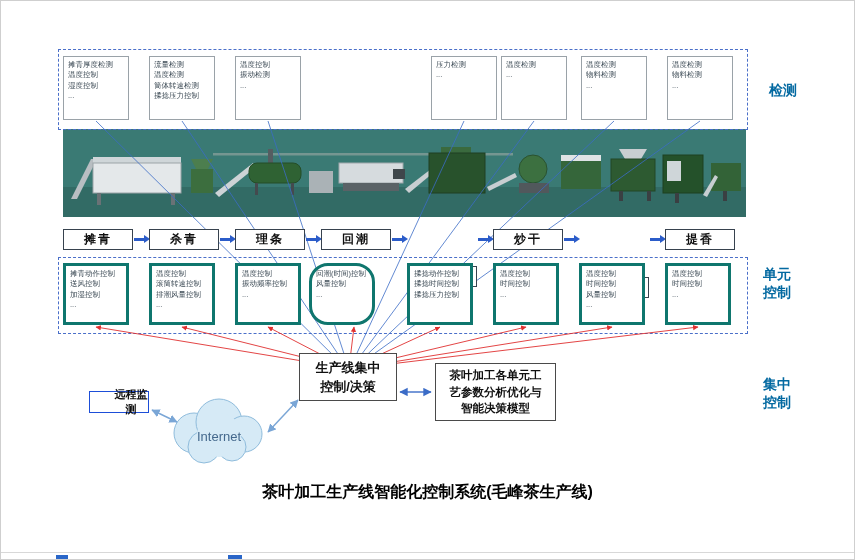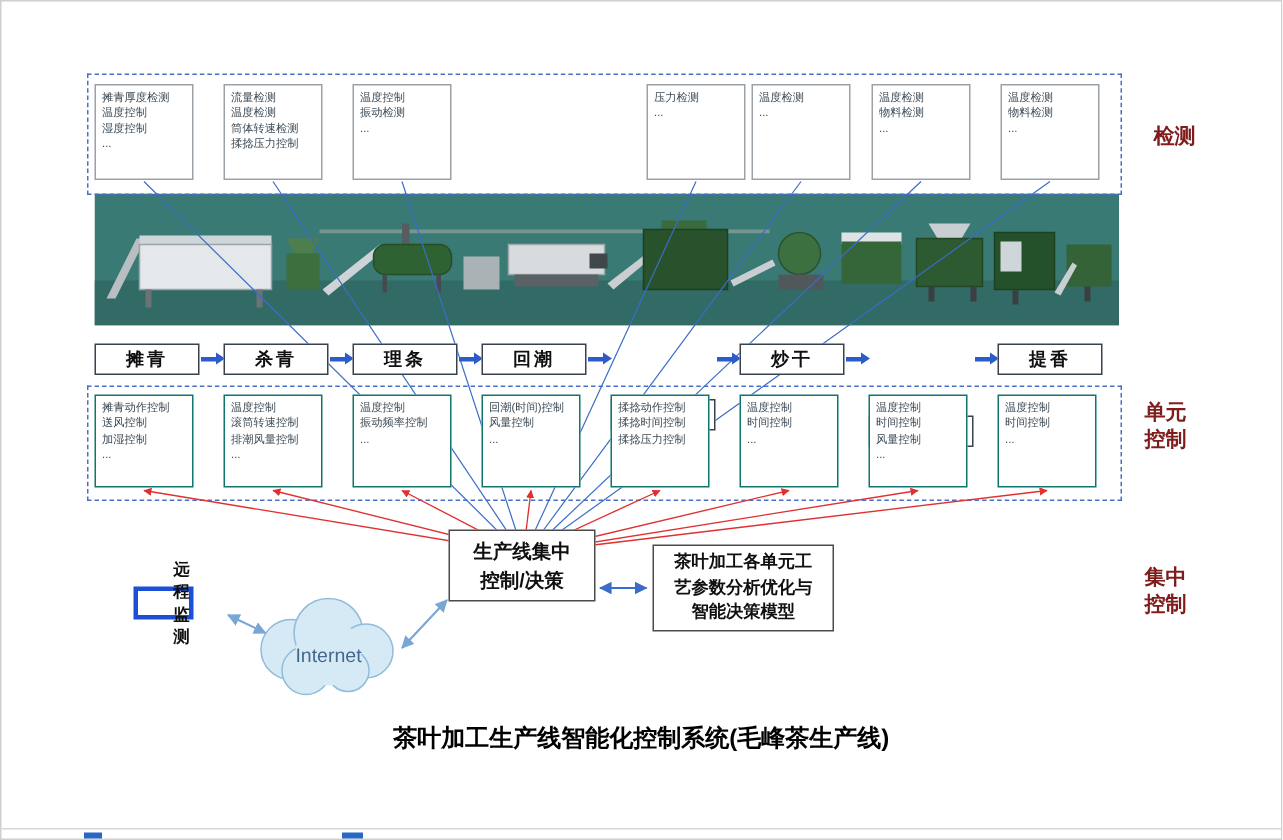--- a/index.html
+++ b/index.html
@@ -1,28 +1,28 @@
 <!DOCTYPE html>
 <html><head>
 <meta charset="utf-8">
 <style>
   html,body{margin:0;padding:0;background:#ffffff;}
   body{font-family:"Liberation Sans","DejaVu Sans",sans-serif;}
   #screen{position:relative;width:855px;height:560px;background:#fff;border:1px solid #cfcfcf;box-sizing:border-box;overflow:hidden;text-decoration:underline;}
   .dashed-frame{position:absolute;border:1px dashed #4a6fc9;z-index:4;background:transparent;}
   .dbox{position:absolute;top:55px;width:66px;height:64px;border:1px solid #9aa2a8;background:#fff;padding:3px 2px 0 4px;font-size:7.5px;line-height:1.38;color:#3c4a55;z-index:10;box-sizing:border-box;overflow:hidden;}
-  .ubox{position:absolute;top:262px;width:66px;height:62px;border:1px solid #0f766e;background:#fff;padding:3px 2px 0 4px;font-size:7.5px;line-height:1.38;color:#3c4a55;z-index:10;box-sizing:border-box;overflow:hidden;}
+  .ubox{position:absolute;top:262px;width:66px;height:62px;border:3px solid #0f766e;background:#fff;padding:3px 2px 0 4px;font-size:7.5px;line-height:1.38;color:#3c4a55;z-index:10;box-sizing:border-box;overflow:hidden;}
   .step{position:absolute;top:228px;width:70px;height:21px;border:1px solid #37424e;background:#fff;display:flex;align-items:center;justify-content:center;font-size:12px;font-weight:bold;color:#101010;z-index:10;box-sizing:border-box;letter-spacing:2px;}
   .step-arrow{position:absolute;top:237px;width:10px;height:3px;background:#2b5cc9;z-index:9;}
   .step-arrow::after{content:"";position:absolute;left:10px;top:-3px;width:0;height:0;border-left:6px solid #2b5cc9;border-top:4.5px solid transparent;border-bottom:4.5px solid transparent;}
-  .side-label{position:absolute;font-size:14px;font-weight:600;color:#7f1d1d;line-height:1.3;text-align:left;z-index:10;}
+  .side-label{position:absolute;font-size:14px;font-weight:600;color:#0369a1;line-height:1.3;text-align:left;z-index:10;}
   .ctl-box{position:absolute;border:1px solid #4a4a4a;background:#fff;z-index:10;display:flex;flex-direction:column;align-items:center;justify-content:center;font-weight:600;color:#101010;box-sizing:border-box;text-align:center;}
   #central-box{left:298px;top:352px;width:98px;height:48px;font-size:13px;line-height:1.5;}
   #model-box{left:434px;top:362px;width:121px;height:58px;font-size:11.5px;line-height:1.45;}
-  #remote-box{left:88px;top:390px;width:40px;height:22px;font-size:11px;font-weight:600;border:3px solid #1d4ed8;padding-left:24px;}
+  #remote-box{left:88px;top:390px;width:60px;height:22px;font-size:11px;font-weight:600;border:1px solid #1d4ed8;padding-left:24px;}
   #band{position:absolute;left:62px;top:128px;z-index:2;}
   #overlay{position:absolute;left:0;top:0;z-index:5;pointer-events:none;}
   #main-title{position:absolute;top:481px;left:0;width:100%;text-align:center;font-size:16px;font-weight:bold;color:#000;z-index:10;}
   .bottom-line{position:absolute;top:551px;left:0;width:855px;height:1px;background:#d8d8d8;z-index:3;}
   .task-bit{position:absolute;height:6px;background:#2a66c8;top:554px;z-index:3;}
 </style>
 </head>
 <body>
 
 <div id="screen">
@@ -135,21 +135,21 @@
     <div>温度控制</div>
     <div>滚筒转速控制</div>
     <div>排潮风量控制</div>
     <div>...</div>
   </div>
   <div class="ubox" style="left:234px;">
     <div>温度控制</div>
     <div>振动频率控制</div>
     <div>...</div>
   </div>
-  <div class="ubox" style="left:320px;">
+  <div class="ubox" style="left:308px;border-radius:19px;">
     <div>回潮(时间)控制</div>
     <div>风量控制</div>
     <div>...</div>
   </div>
   <div class="ubox" style="left:406px;">
     <div>揉捻动作控制</div>
     <div>揉捻时间控制</div>
     <div>揉捻压力控制</div>
   </div>
   <div class="ubox" style="left:492px;">

